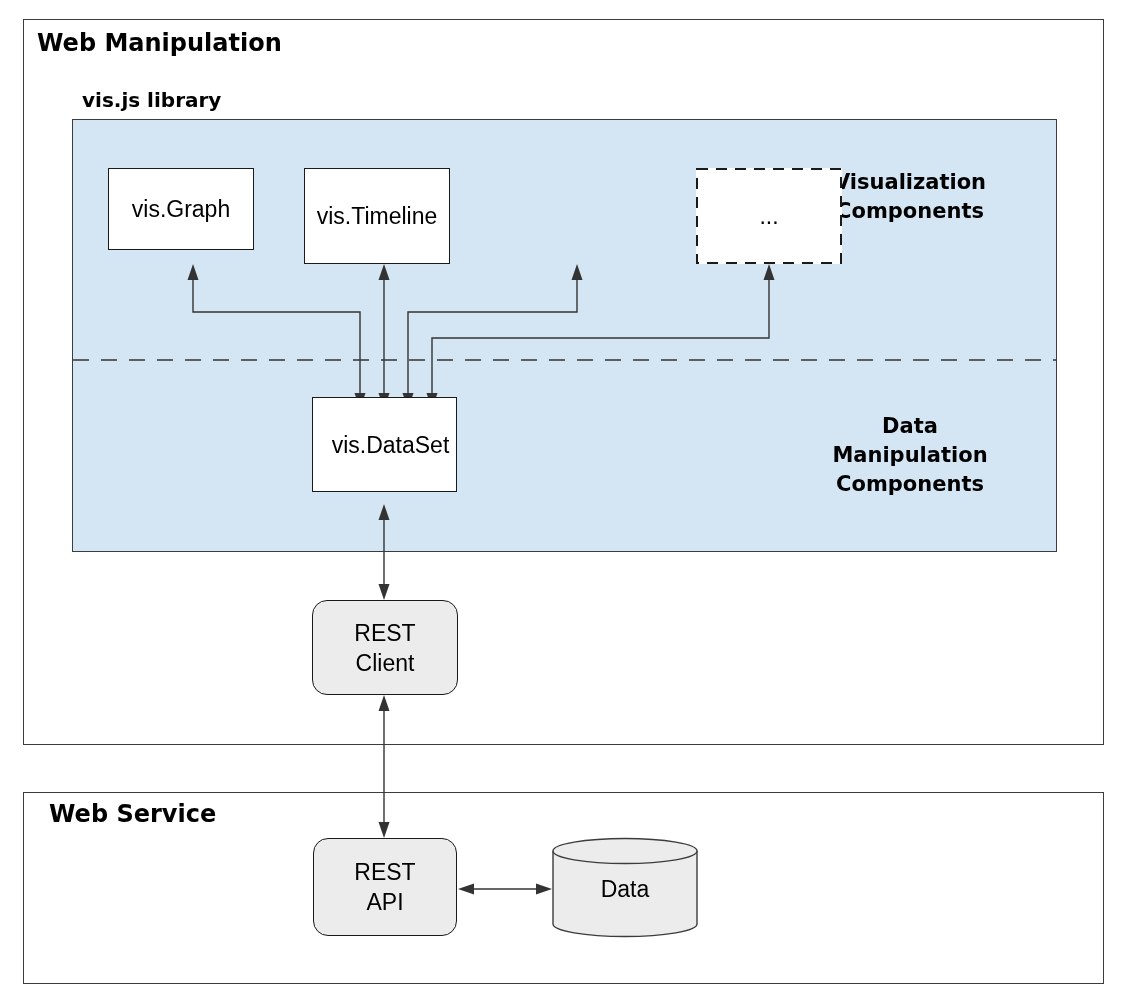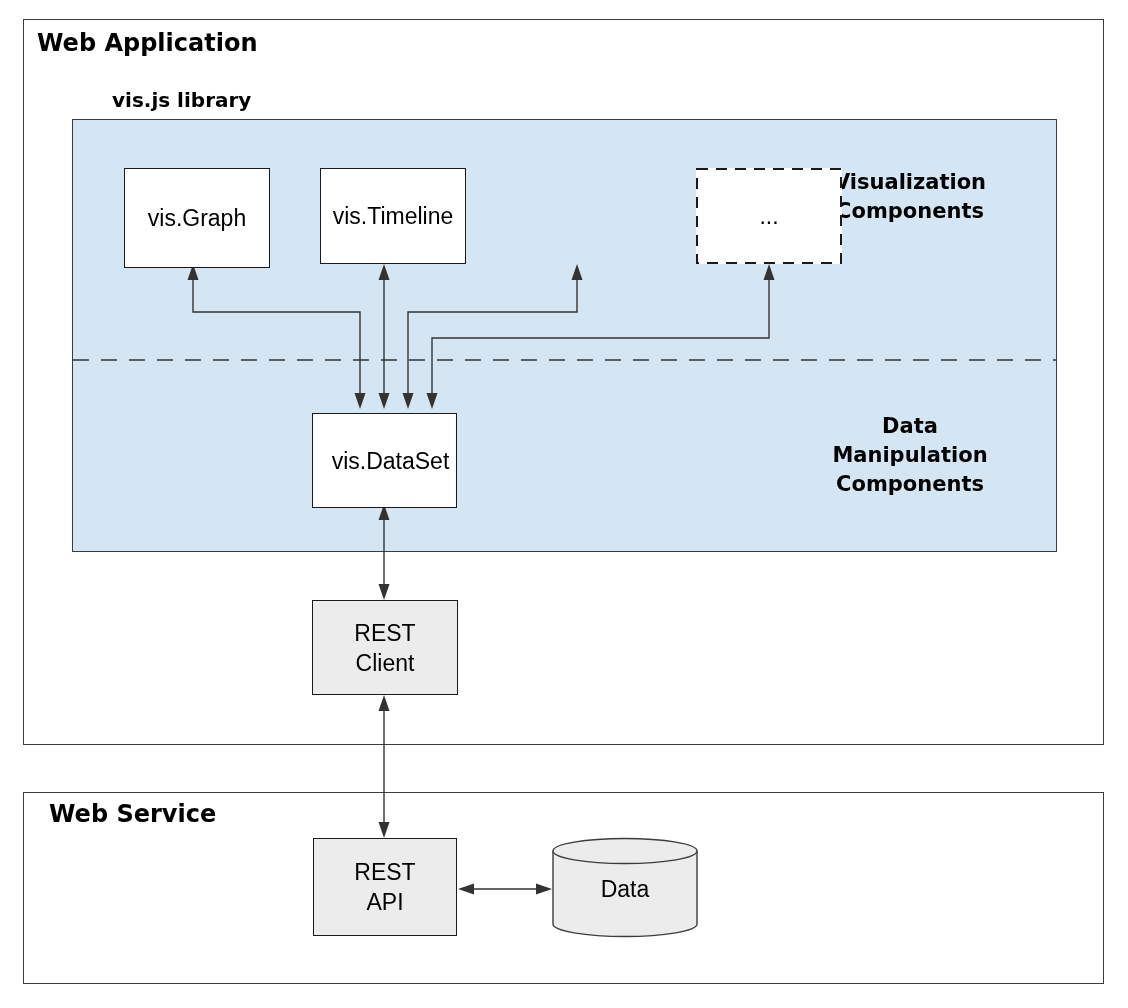--- a/index.html
+++ b/index.html
@@ -40,21 +40,20 @@
     z-index:10;
     white-space:nowrap;
   }
   .sub-title{
     position:absolute;
     font-weight:bold;
     font-size:20px;
     line-height:24px;
     z-index:10;
     white-space:nowrap;
-    margin-left:30px;
   }
   .side-label{
     position:absolute;
     font-weight:bold;
     font-size:21px;
     line-height:29px;
     text-align:center;
     white-space:pre-line;
     z-index:10;
   }
@@ -66,21 +65,21 @@
     background:#ffffff;
     border:1.5px solid #1a1a1a;
     box-sizing:border-box;
     font-family:"Liberation Sans",sans-serif;
     font-size:23px;
     line-height:30px;
     text-align:center;
     white-space:pre-line;
     z-index:10;
   }
-  .node.gray{ background:#ececec; }
+  .node.gray{ background:#ececec;border-radius:15px; }
   .node.no-border{ border:none; }
   .node .dash-rect{
     position:absolute; left:0; top:0;
     width:100%; height:100%;
   }
   .cyl-label{
     position:absolute;
     display:flex;
     align-items:center;
     justify-content:center;
@@ -139,44 +138,44 @@
       <polygon points="458,889 474,883.5 474,894.5"></polygon>
       <polygon points="552,889 536,883.5 536,894.5"></polygon>
     </g>
 
     <g>
       <path d="M553,851 L553,924 A72,12.5 0 0 0 697,924 L697,851" fill="#ececec" stroke="#3c3c3c" stroke-width="1.4"></path>
       <ellipse cx="625" cy="851" rx="72" ry="12.5" fill="#ececec" stroke="#3c3c3c" stroke-width="1.4"></ellipse>
     </g>
   </svg>
 
-  <div class="box-title" style="left:37px;top:29px;">Web Application</div>
+  <div class="box-title" style="left:37px;top:29px;">Web Manipulation</div>
   <div class="sub-title" style="left:82px;top:88px;">vis.js library</div>
   <div class="box-title" style="left:49px;top:800px;">Web Service</div>
 
   <div class="side-label" style="left:800px;top:168px;width:220px;">Visualization
 Components</div>
   <div class="side-label" style="left:800px;top:412px;width:220px;">Data
 Manipulation
 Components</div>
 
-  <div class="node" style="left:124px;top:168px;width:146px;height:100px;">
+  <div class="node" style="left:108px;top:168px;width:146px;height:82px;">
     <span>vis.Graph</span>
   </div>
-  <div class="node" style="left:320px;top:168px;width:146px;height:96px;">
+  <div class="node" style="left:304px;top:168px;width:146px;height:96px;">
     <span>vis.Timeline</span>
   </div>
   <div class="node no-border" style="left:696px;top:168px;width:146px;height:96px;">
     <svg class="dash-rect" width="146" height="96" viewBox="0 0 146 96">
       <rect x="1" y="1" width="144" height="94" fill="none" stroke="#1a1a1a" stroke-width="2" stroke-dasharray="11 8"></rect>
     </svg>
     <span>...</span>
   </div>
 
-  <div class="node" style="left:312px;top:413px;width:145px;height:95px;padding-left:12px;">
+  <div class="node" style="left:312px;top:397px;width:145px;height:95px;padding-left:12px;">
     <span>vis.DataSet</span>
   </div>
 
   <div class="node gray" style="left:312px;top:600px;width:146px;height:95px;">
     <span>REST
 Client</span>
   </div>
 
   <div class="node gray" style="left:313px;top:838px;width:144px;height:98px;">
     <span>REST

